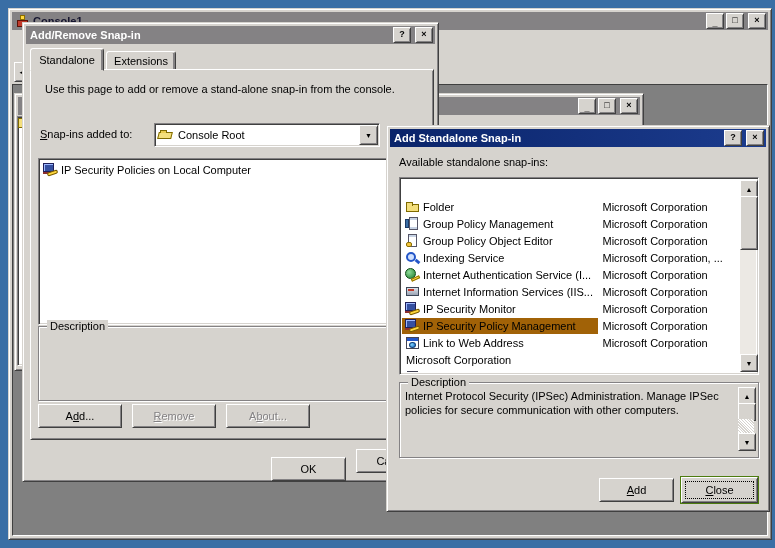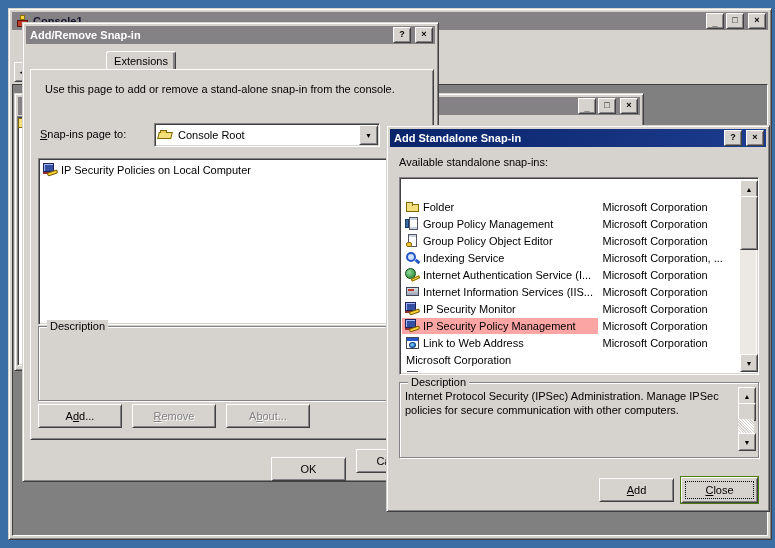--- a/index.html
+++ b/index.html
@@ -42,21 +42,21 @@
   .sbbtn{width:16px;height:16px;font-size:7px;display:flex;align-items:center;justify-content:center;color:#000;}
   .sbthumb{position:absolute;left:0;width:16px;}
   .stipple{background-image:repeating-linear-gradient(45deg,#fff 0 1px,#d6d3ce 1px 2px);}
   
   .hdrcell{box-sizing:border-box;border:1px solid;border-color:#fff #848284 #848284 #fff;
     background:#8b5cf6;padding:1px 2px 0 6px;height:18px;line-height:16px;margin-top:20px;}
   .lv-row{display:flex;height:17px;align-items:center;background:#fff;}
   .lv-cell{display:flex;align-items:center;white-space:nowrap;overflow:hidden;box-sizing:border-box;}
   .lv-c1{width:200px;padding-left:3px;}
   .lv-c2{width:142px;padding-left:4px;}
-  .lv-row.sel .lv-c1{background:#fca5a5;}
+  .lv-row.sel .lv-c1{background:#a16207;}
   .lv-text{padding-left:2px;}
   
   .tab{position:absolute;box-sizing:border-box;text-align:center;
     border:1px solid;border-color:#fff #404040 #d6d3ce #fff;
     box-shadow:inset 1px 1px 0 #d6d3ce,inset -2px 0 0 #848284;
     border-radius:3px 3px 0 0;background:#d6d3ce;}
   
   .icon{width:16px;height:16px;min-width:16px;position:relative;display:inline-block;}
   .icon::before,.icon::after{content:"";position:absolute;box-sizing:border-box;}
   .folder-icon::before{left:1px;top:5px;width:13px;height:8px;background:#f4df7c;border:1px solid #7f6a00;}
@@ -150,26 +150,27 @@
     <span class="capbtns">
       <span class="capbtn raised">
           <span class="g">?</span>
         </span>
       <span class="capbtn raised" style="margin-left:2px;">
           <span class="g">×</span>
         </span>
     </span>
   </div>
 
+  <div class="tab" style="left:7px;top:25px;width:74px;height:23px;line-height:22px;z-index:2;">Standalone</div>
   <div class="tab" style="left:83px;top:28px;width:70px;height:20px;line-height:19px;z-index:0;">Extensions</div>
 
   <div class="abs raised" style="left:7px;top:46px;width:402px;height:369px;z-index:1;">
     <div class="abs" style="left:14px;top:13px;width:370px;">Use this page to add or remove a stand-alone snap-in from the console.</div>
 
-    <label class="abs" style="left:9px;top:58px;"><span class="u">S</span><span>nap-ins page to:</span></label>
+    <label class="abs" style="left:9px;top:58px;"><span class="u">S</span><span>nap-ins added to:</span></label>
 
     <div class="abs sunken" style="left:7px;top:88px;width:389px;height:161px;padding:2px;">
 
         <div class="lb-item">
           <span class="icon ipsec-icon"></span>
           <span class="lv-text">IP Security Policies on Local Computer</span>
         </div>
       </div>
 
     <div class="abs sunken" style="left:123px;top:53px;width:224px;height:22px;">

